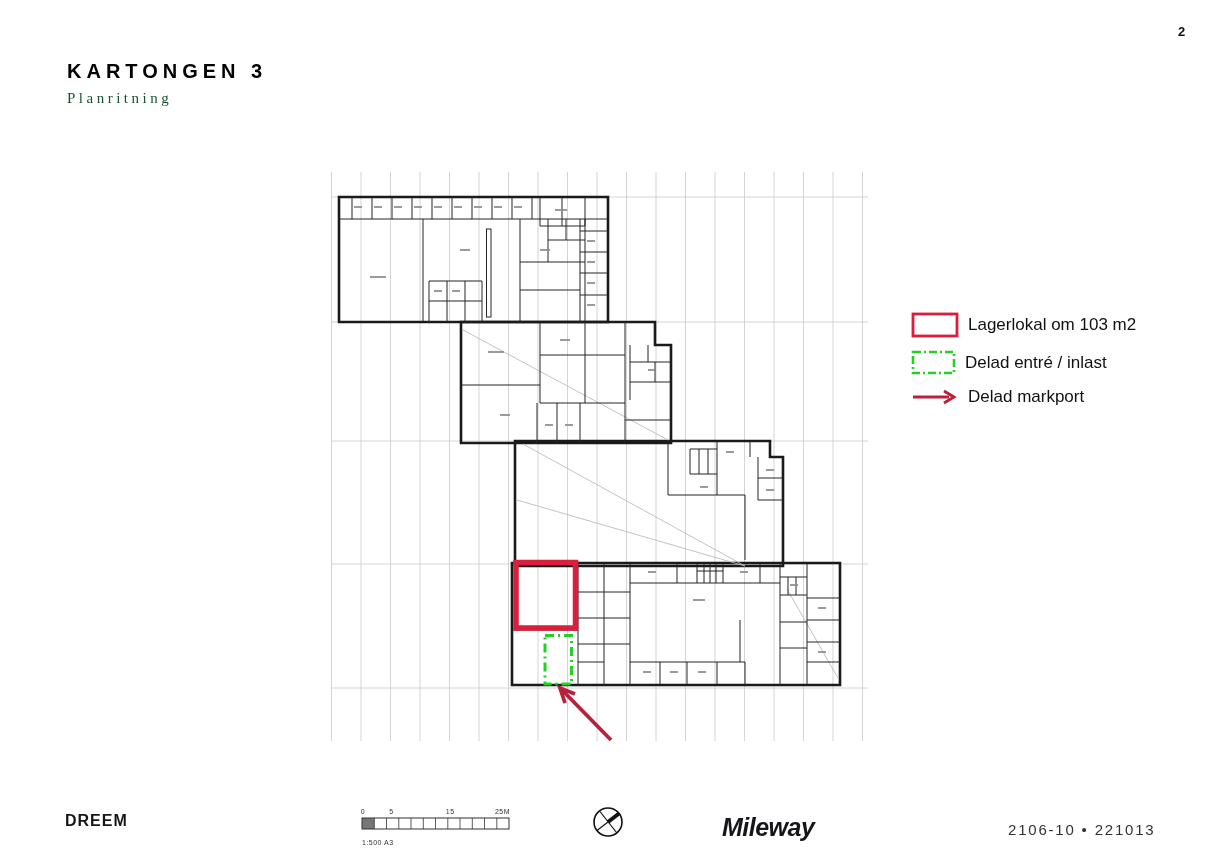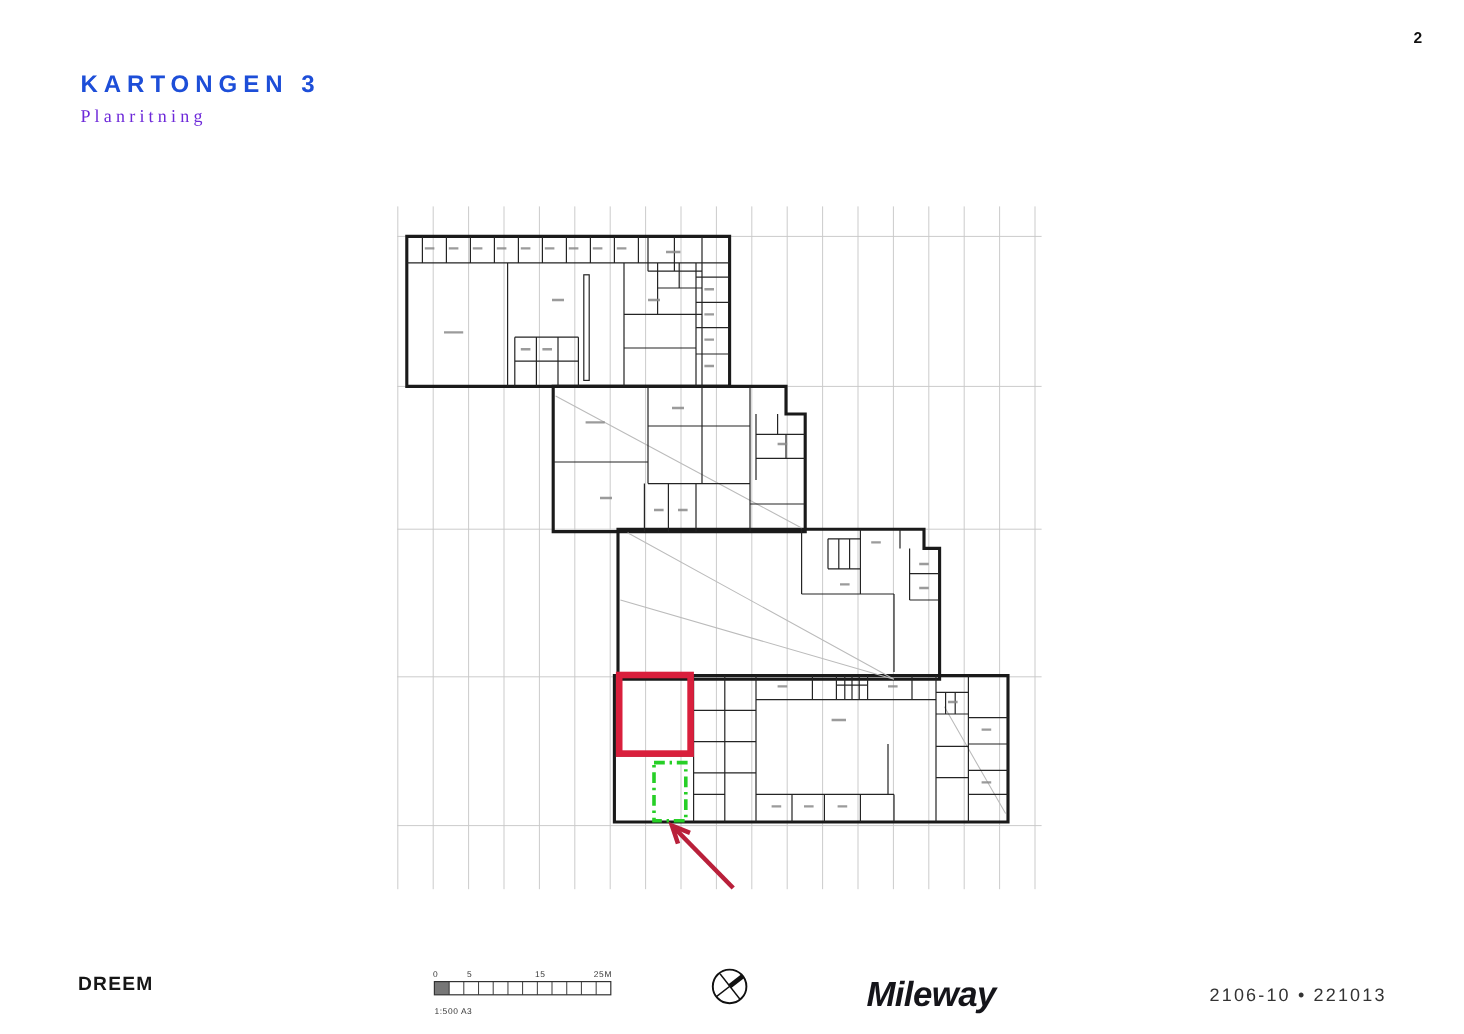--- a/index.html
+++ b/index.html
@@ -9,22 +9,22 @@
     --plan-line:#1a1a1a;
     --grid-line:#c9c9c9;
   }
   *{margin:0;padding:0;box-sizing:border-box;}
   html,body{width:1220px;height:862px;background:#fff;font-family:"Liberation Sans",sans-serif;color:#111;}
   .page{position:relative;width:1220px;height:862px;background:#ffffff;overflow:hidden;}
 
   
   .pagenum{position:absolute;top:24px;left:1178px;font-size:13px;font-weight:bold;color:#111;}
   .titleblock{position:absolute;left:67px;top:60px;}
-  .titleblock h1{font-size:20px;font-weight:700;letter-spacing:5px;color:#1d4ed8;font-family:"Liberation Sans",sans-serif;}
-  .titleblock .subtitle{margin-top:7px;font-size:15px;letter-spacing:3.5px;color:#6d28d9;font-family:"Liberation Serif",serif;}
+  .titleblock h1{font-size:20px;font-weight:700;letter-spacing:5px;color:#000000;font-family:"Liberation Sans",sans-serif;}
+  .titleblock .subtitle{margin-top:7px;font-size:15px;letter-spacing:3.5px;color:#14532d;font-family:"Liberation Serif",serif;}
 
   
   svg.plan{position:absolute;left:0;top:0;width:1220px;height:862px;}
   .gridlines path{stroke:var(--grid-line);stroke-width:0.8;fill:none;}
   .bandfill{fill:#ffffff;stroke:none;}
   .bandline{fill:none;stroke:var(--plan-line);stroke-width:2.6;}
   .diag{stroke:#bbbbbb;stroke-width:0.9;fill:none;}
   .walls{stroke:#242424;stroke-width:1;fill:none;}
   .skylight{fill:#ffffff;stroke:#242424;stroke-width:1;}
   .marks{stroke:#8a8a8a;stroke-width:2;fill:none;opacity:.85;}
@@ -44,21 +44,21 @@
   .dreem{position:absolute;left:65px;top:812px;font-size:16px;font-weight:600;letter-spacing:1px;color:#161616;}
   svg.scalebar{position:absolute;left:358px;top:805px;width:160px;height:45px;}
   .scalebar text{font-family:"Liberation Sans",sans-serif;font-size:7px;fill:#333;letter-spacing:.5px;}
   .scalebar .frame{fill:none;stroke:#333;stroke-width:1;}
   .scalebar .seg{stroke:#333;stroke-width:0.8;fill:none;}
   .scalebar .fillseg{fill:#777;stroke:none;}
   svg.compass{position:absolute;left:590px;top:804px;width:36px;height:36px;}
   .compass circle{fill:none;stroke:#111;stroke-width:1.6;}
   .compass .thin{stroke:#111;stroke-width:1.2;fill:none;}
   .compass .thick{stroke:#111;stroke-width:4;fill:none;}
-  .mileway{position:absolute;left:722px;top:813px;font-size:29px;font-weight:800;font-style:italic;letter-spacing:-0.5px;color:#15151a;}
+  .mileway{position:absolute;left:722px;top:813px;font-size:25px;font-weight:800;font-style:italic;letter-spacing:-0.5px;color:#15151a;}
   .docref{position:absolute;left:1008px;top:821px;font-size:15px;letter-spacing:1.8px;color:#333;}
 </style>
 </head>
 <body>
 
 <div class="page" data-name="page">
 
   <div class="pagenum" data-name="page-number">2</div>
 
   <header class="titleblock" data-name="title-block">
@@ -104,20 +104,41 @@
     </g>
 
     <rect data-name="lagerlokal-highlight" x="516" y="562.5" width="59.5" height="65.5"></rect>
     <rect data-name="delad-entre-highlight" x="545" y="635.5" width="26.5" height="48.5"></rect>
     <g data-name="markport-arrow">
       <path d="M611 740L562 690"></path>
       <path d="M575 694L560 688L565 703"></path>
     </g>
   </svg>
 
+  <aside class="legend" data-name="legend">
+    <div class="legend-row" data-name="legend-item-lagerlokal">
+      <svg class="sw-red" data-name="red-outline-swatch-icon" width="48" height="26" viewBox="0 0 48 26">
+          <rect x="2" y="2" width="44" height="22"></rect>
+        </svg>
+      <span class="lbl" data-name="legend-label">Lagerlokal om 103 m2</span>
+    </div>
+    <div class="legend-row" data-name="legend-item-delad-entre">
+      <svg class="sw-green" data-name="green-dashed-swatch-icon" width="45" height="25" viewBox="0 0 45 25">
+          <rect x="2" y="2" width="41" height="21"></rect>
+        </svg>
+      <span class="lbl" data-name="legend-label">Delad entré / inlast</span>
+    </div>
+    <div class="legend-row" data-name="legend-item-markport">
+      <svg class="sw-arrow" data-name="red-arrow-icon" width="48" height="16" viewBox="0 0 48 16">
+          <path d="M2 8H38"></path>
+          <path d="M33 2L43 8L33 14"></path>
+        </svg>
+      <span class="lbl" data-name="legend-label">Delad markport</span>
+    </div>
+  </aside>
 
   <footer data-name="footer">
     <div class="dreem" data-name="dreem-logo">DREEM</div>
 
     <svg class="scalebar" data-name="scale-bar" viewBox="0 0 160 45" xmlns="http://www.w3.org/2000/svg">
       <text x="5" y="9" text-anchor="middle" data-name="scale-tick-0">0</text>
       <text x="33.4" y="9" text-anchor="middle" data-name="scale-tick-5">5</text>
       <text x="92.2" y="9" text-anchor="middle" data-name="scale-tick-15">15</text>
       <text x="152" y="9" text-anchor="end" data-name="scale-tick-25">25M</text>
       <rect class="fillseg" x="4" y="13" width="12.25" height="11"></rect>

